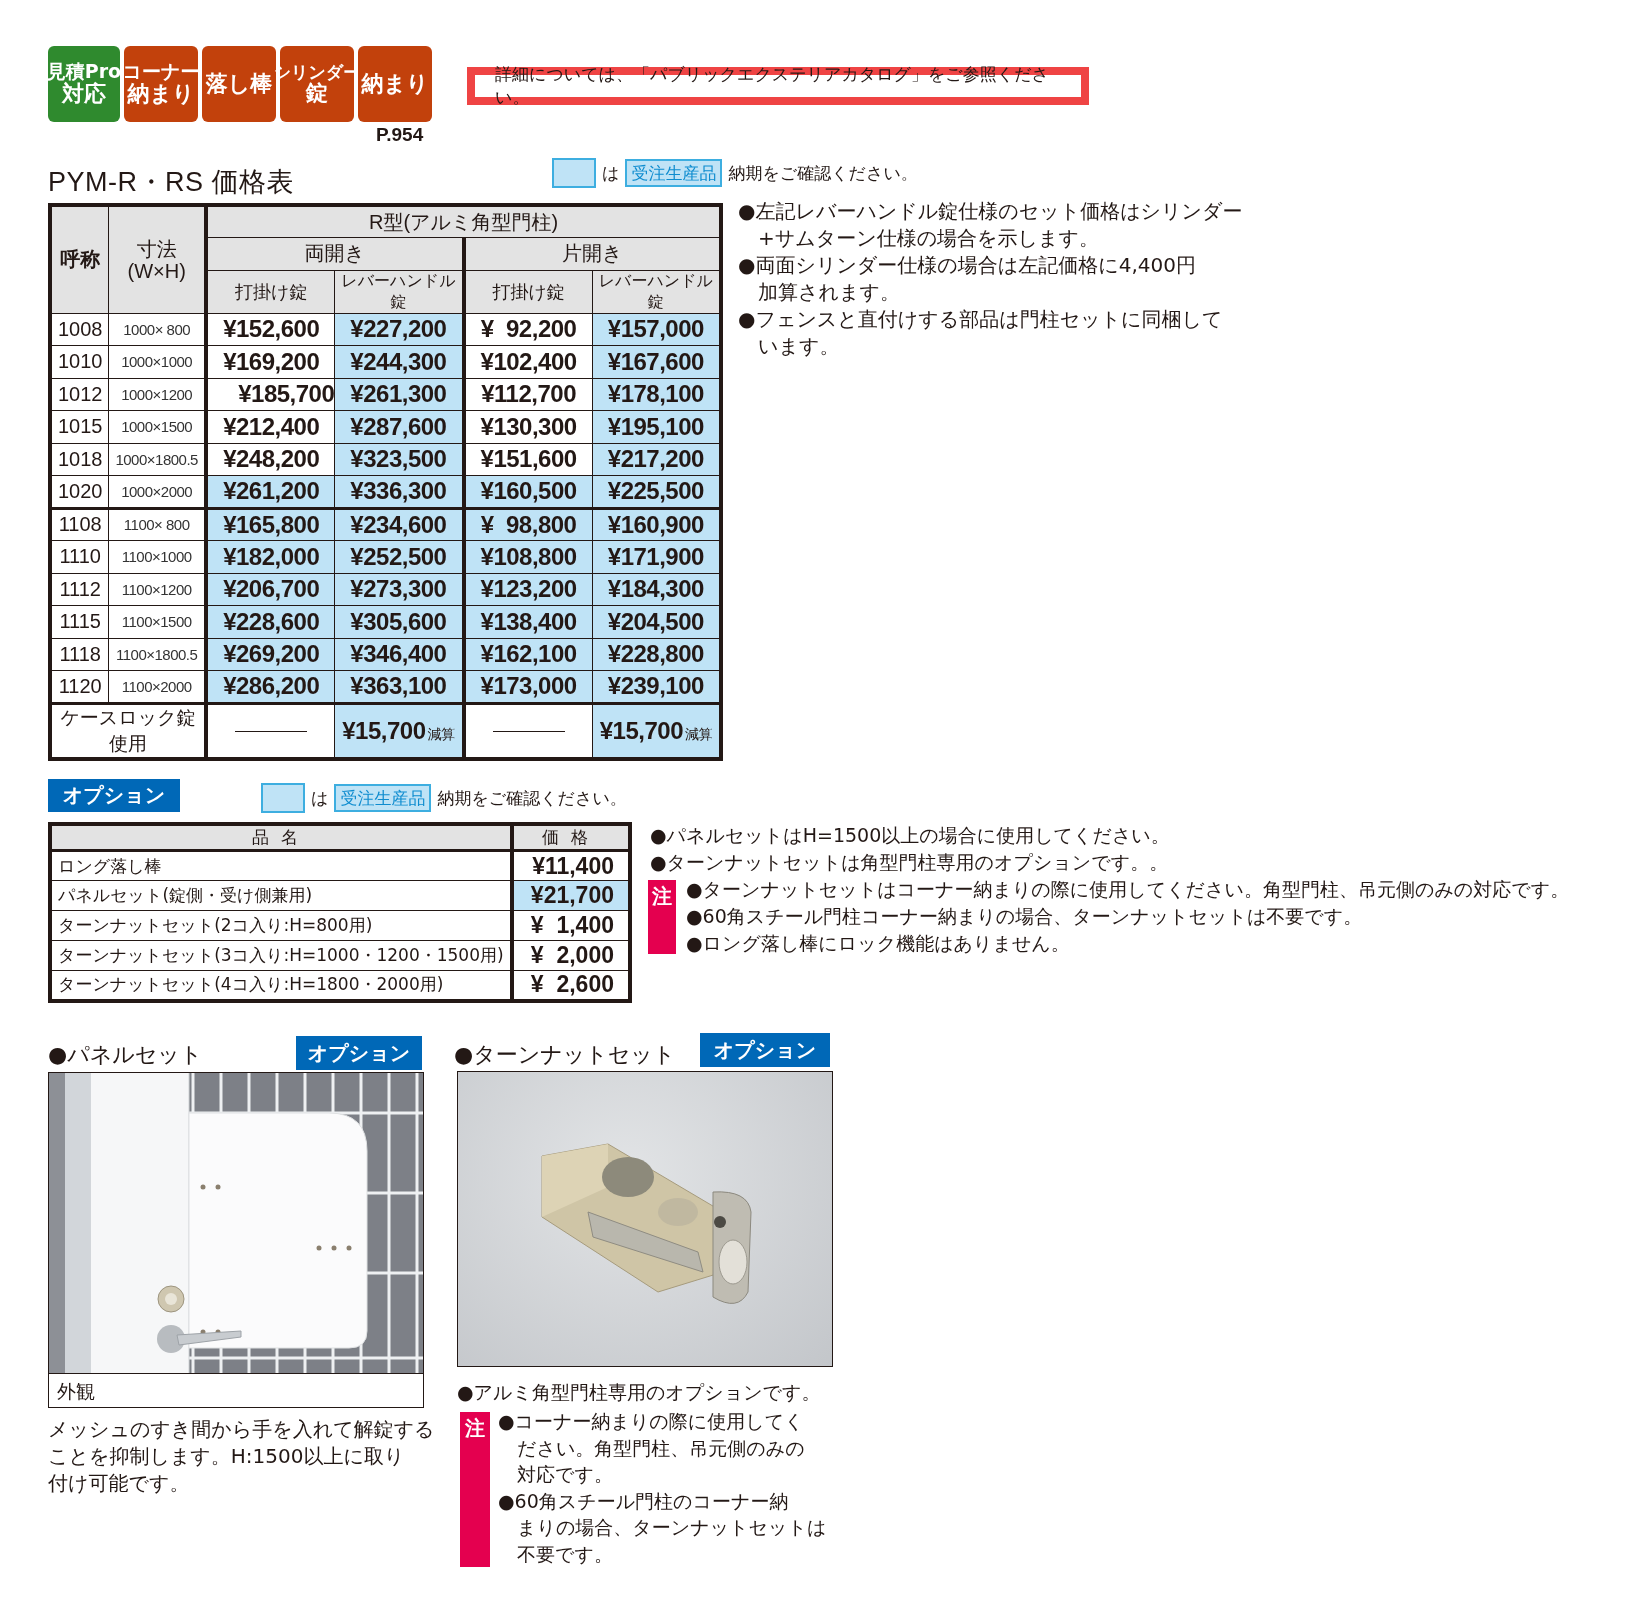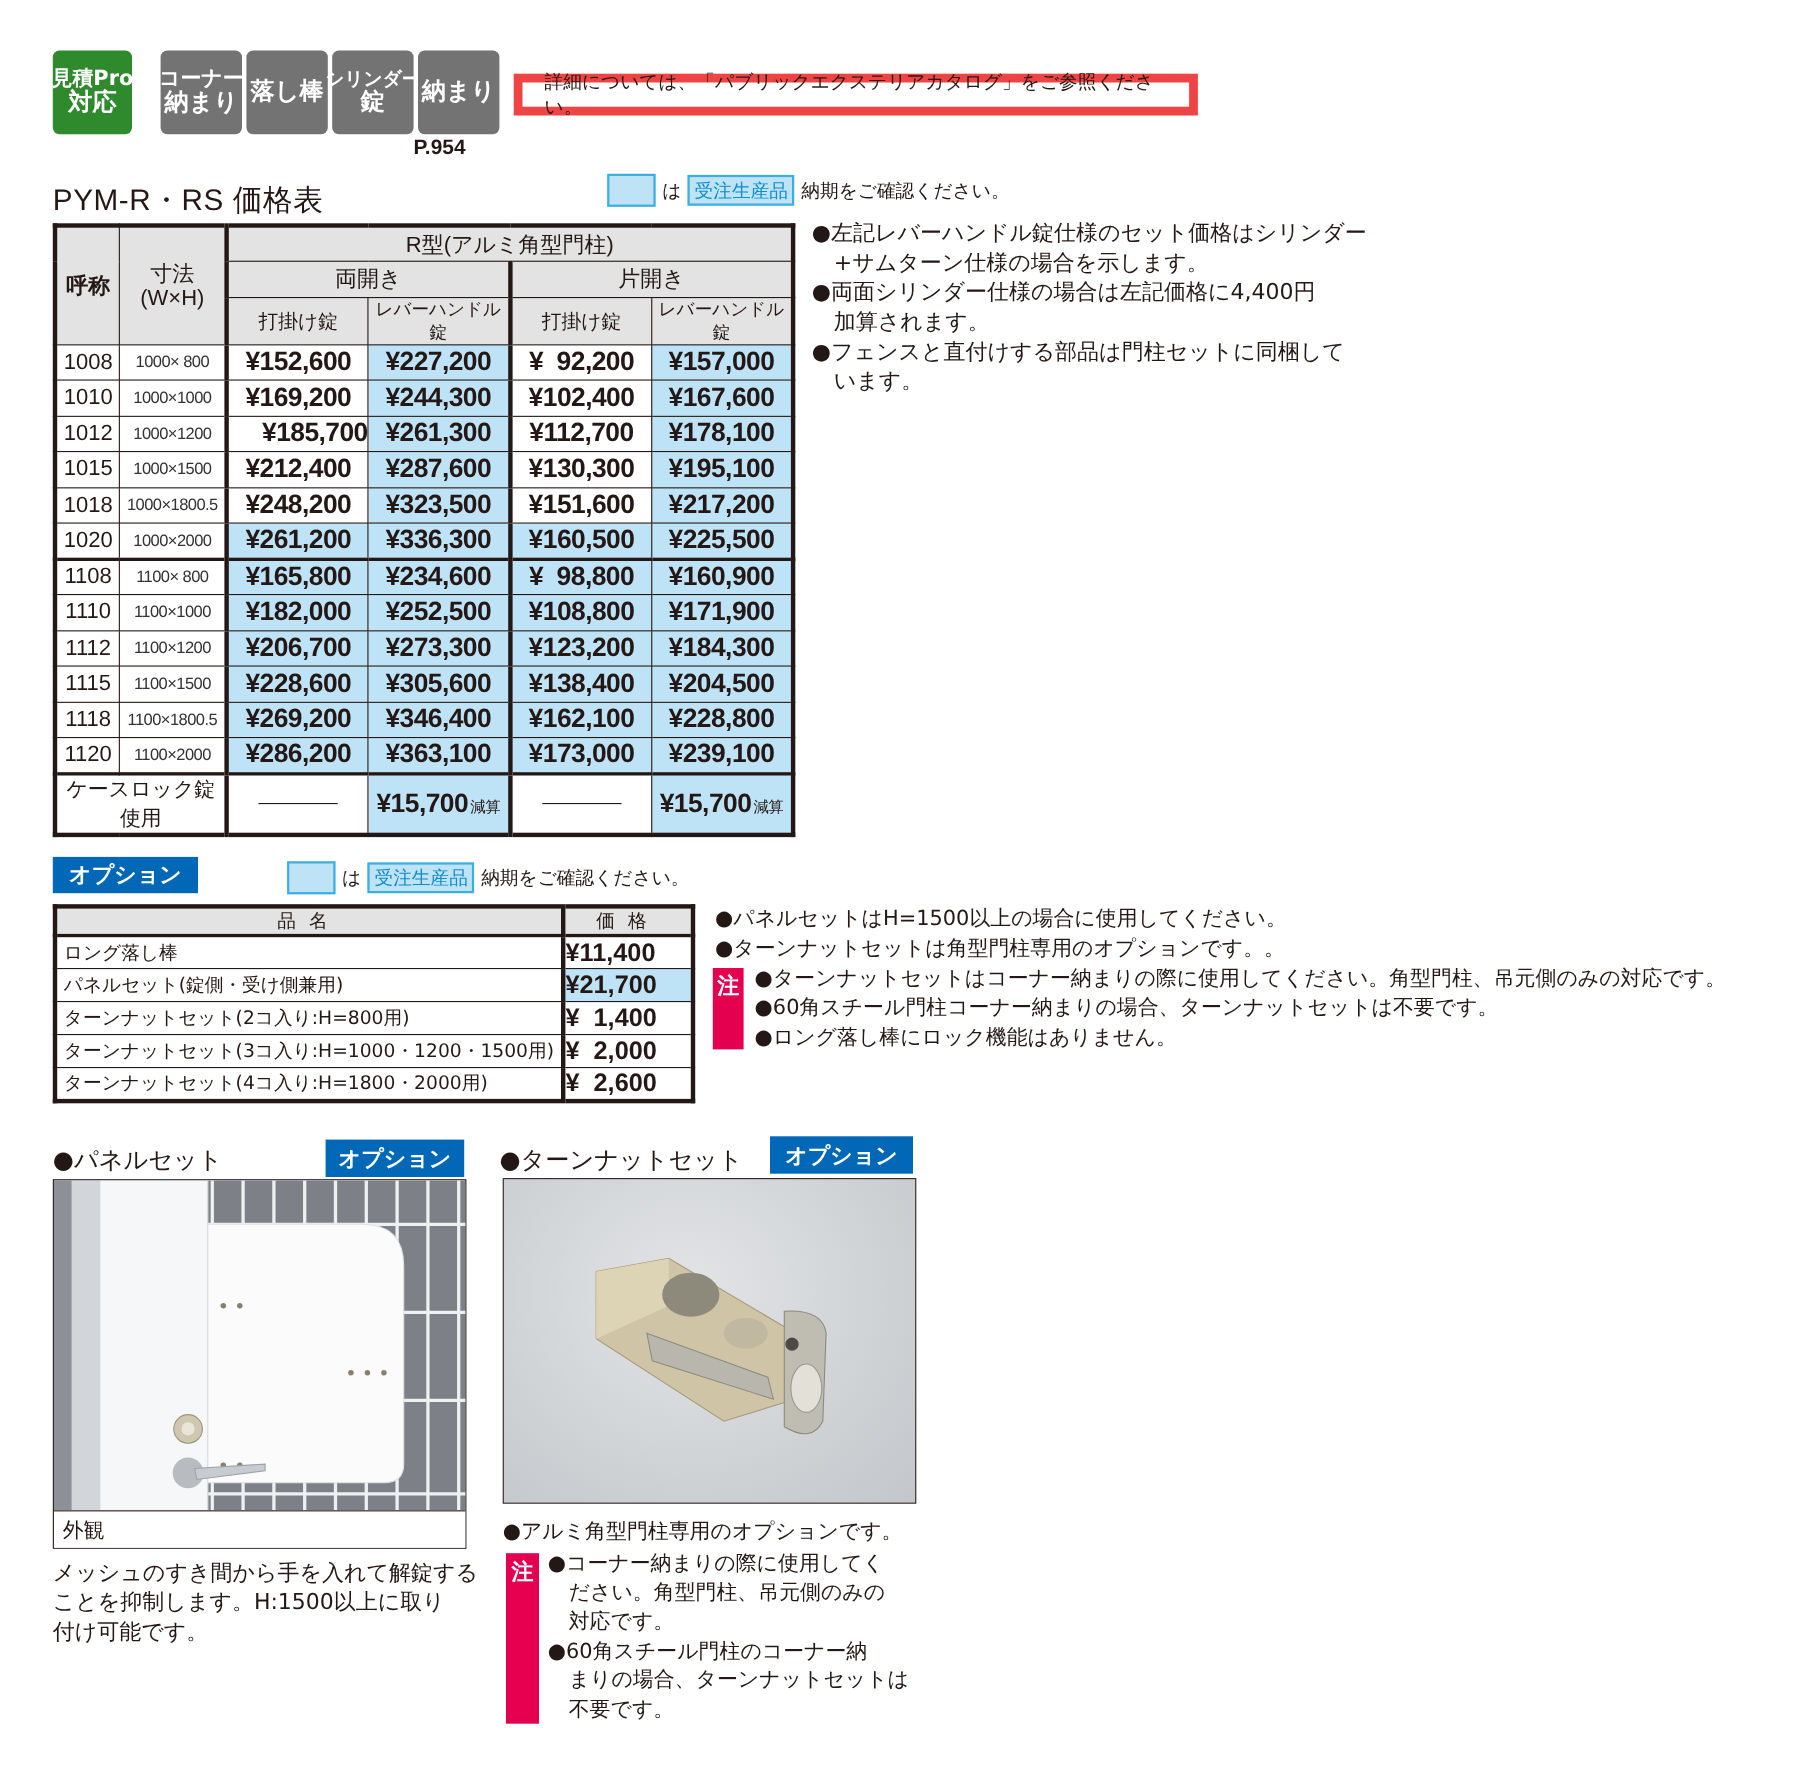--- a/index.html
+++ b/index.html
@@ -2,21 +2,21 @@
 <html><head>
 <meta charset="utf-8">
 <style>
   * { box-sizing: border-box; margin: 0; padding: 0; }
   body { width: 1634px; height: 1612px; background: #ffffff; font-family: "DejaVu Sans", "Liberation Sans", sans-serif; color: #231815; position: relative; overflow: hidden; }
   .abs { position: absolute; }
 
   
   .badge { position: absolute; top: 46px; height: 76px; border-radius: 6px; color: #fff; font-weight: bold; display: flex; flex-direction: column; align-items: center; justify-content: center; line-height: 1.05; text-align: center; }
   .badge.green { background: #2f8a2e; }
-  .badge.gray { background: #737373; margin-left: 22px; }
+  .badge.gray { background: #c2410c; }
   .badge span { display: block; white-space: nowrap; }
   .page-ref { position: absolute; left: 376px; top: 124px; font-weight: bold; font-size: 19px; font-family: "Liberation Sans", sans-serif; }
 
   .catalog-note { position: absolute; left: 467px; top: 67px; width: 622px; height: 38px; border: 8px solid #ef4444; display: flex; align-items: center; padding-left: 20px; font-size: 17px; }
 
   .title { position: absolute; left: 48px; top: 164px; font-size: 27px; font-family: "Liberation Sans", sans-serif; letter-spacing: 0.5px; }
 
   .legend { position: absolute; display: flex; align-items: center; font-size: 17px; gap: 6px; }
   .legend .swatch { width: 44px; height: 30px; background: #bfe3f6; border: 2px solid #3daee0; }
   .legend .made { background: #bfe3f6; border: 2px solid #3daee0; color: #0e8ccf; padding: 12px 4px; height: 28px; display: flex; align-items: center; }
@@ -39,21 +39,21 @@
   .price-table .reduce { font-size: 14px; font-weight: normal; margin-left: 2px; }
 
   .notes { position: absolute; font-size: 20px; line-height: 27px; }
 
   
   .opt-tag { position: absolute; background: #0068b7; color: #fff; font-size: 20px; display: flex; align-items: center; justify-content: center; font-weight: bold; }
   .opt-table { position: absolute; left: 48px; top: 822px; width: 584px; border: 4px solid #231815; }
   .opt-table th { background: #e3e3e3; font-weight: normal; font-size: 17px; height: 26px; border: 1px solid #231815; letter-spacing: 12px; }
   .opt-table td { border: 1px solid #231815; height: 30px; font-size: 17px; }
   .opt-table td.name { padding-left: 6px; }
-  .opt-table td.price { font-weight: bold; font-size: 23px; font-family: "Liberation Sans", sans-serif; padding-right: 14px; width: 118px; border-left: 4px solid #231815; }
+  .opt-table td.price { font-weight: bold; font-size: 23px; font-family: "Liberation Sans", sans-serif; text-align: right; padding-right: 14px; width: 118px; border-left: 4px solid #231815; }
   .opt-table th.ph { border-left: 4px solid #231815; }
   .opt-table td.blue { background: #bfe3f6; }
   .opt-table thead th { border-bottom: 3px solid #231815; }
 
   .chu { background: #e4004f; color: #fff; font-weight: bold; font-size: 20px; text-align: center; }
 
   .photo { position: absolute; border: 1px solid #231815; overflow: hidden; }
   .section-title { position: absolute; font-size: 22px; }
 </style>
 </head>

